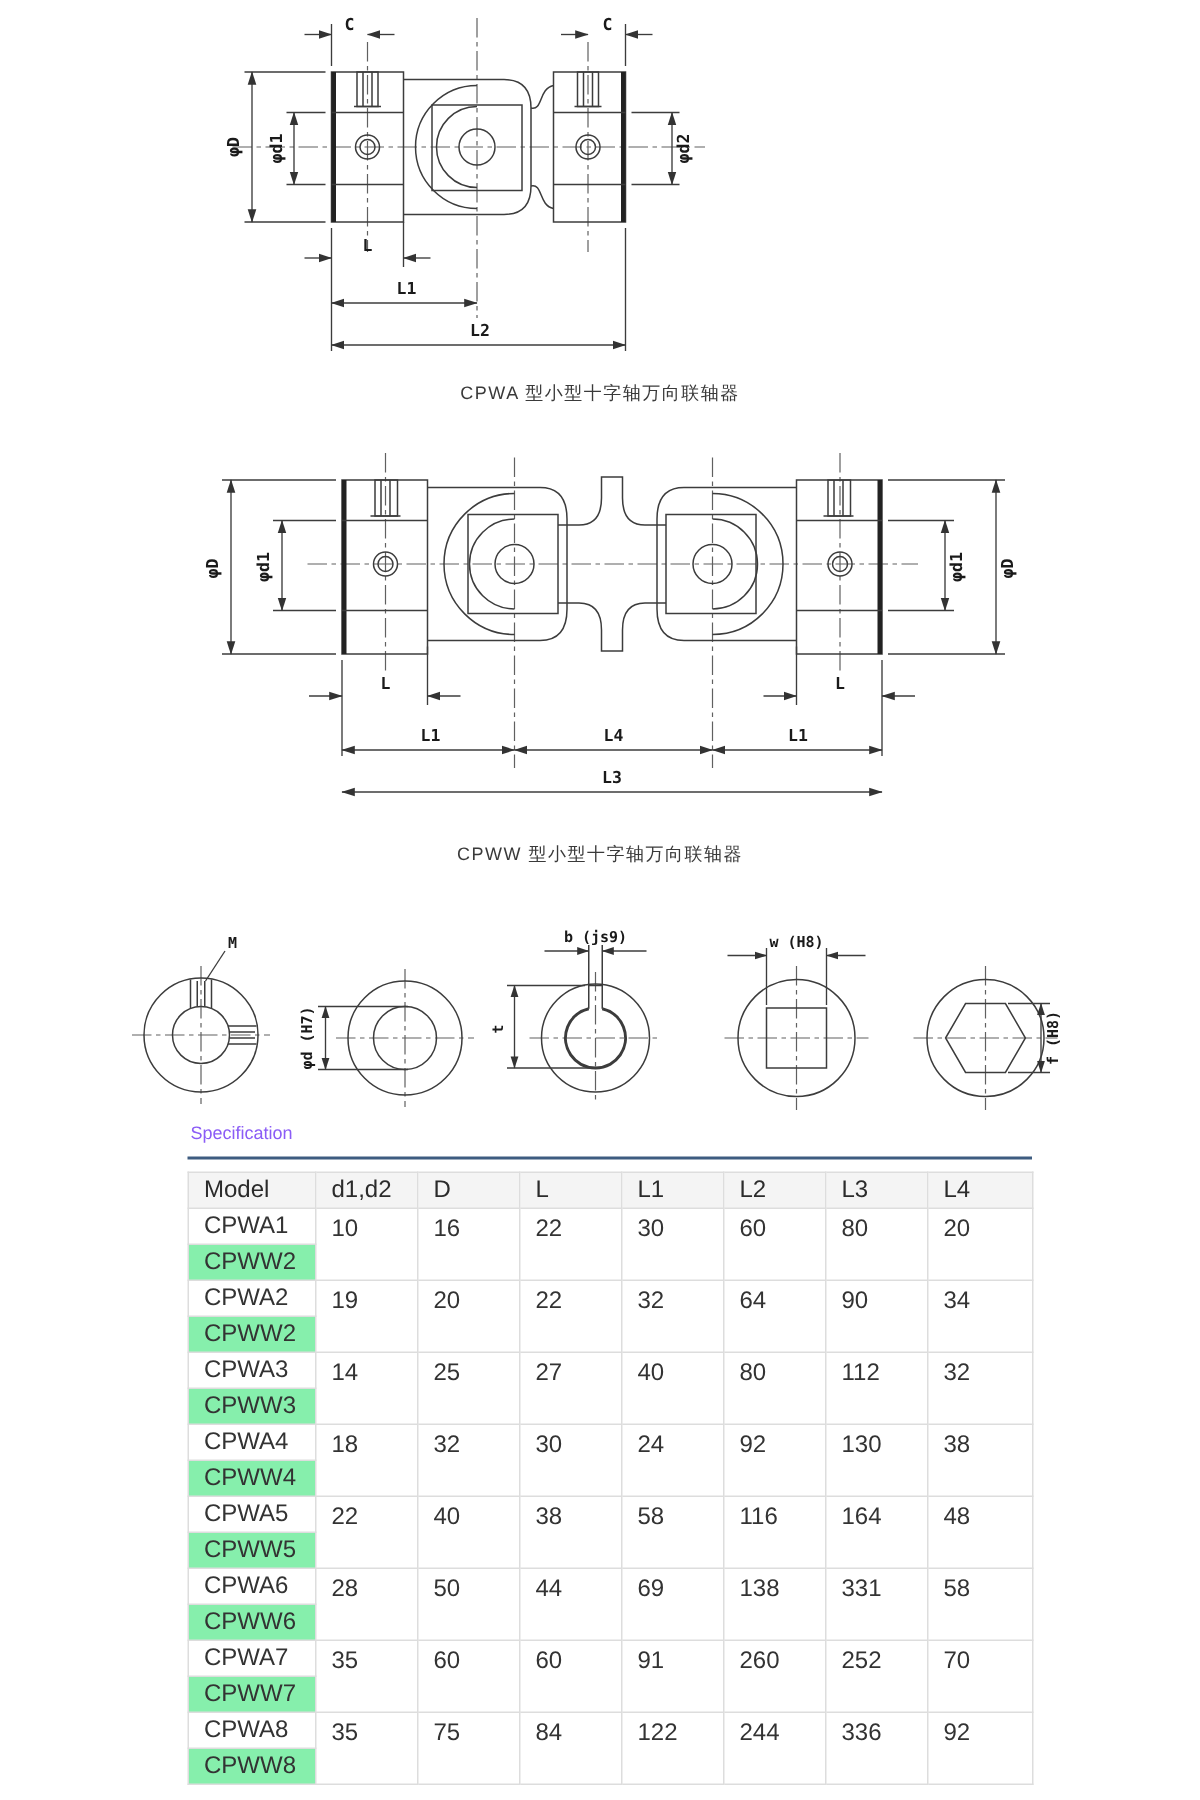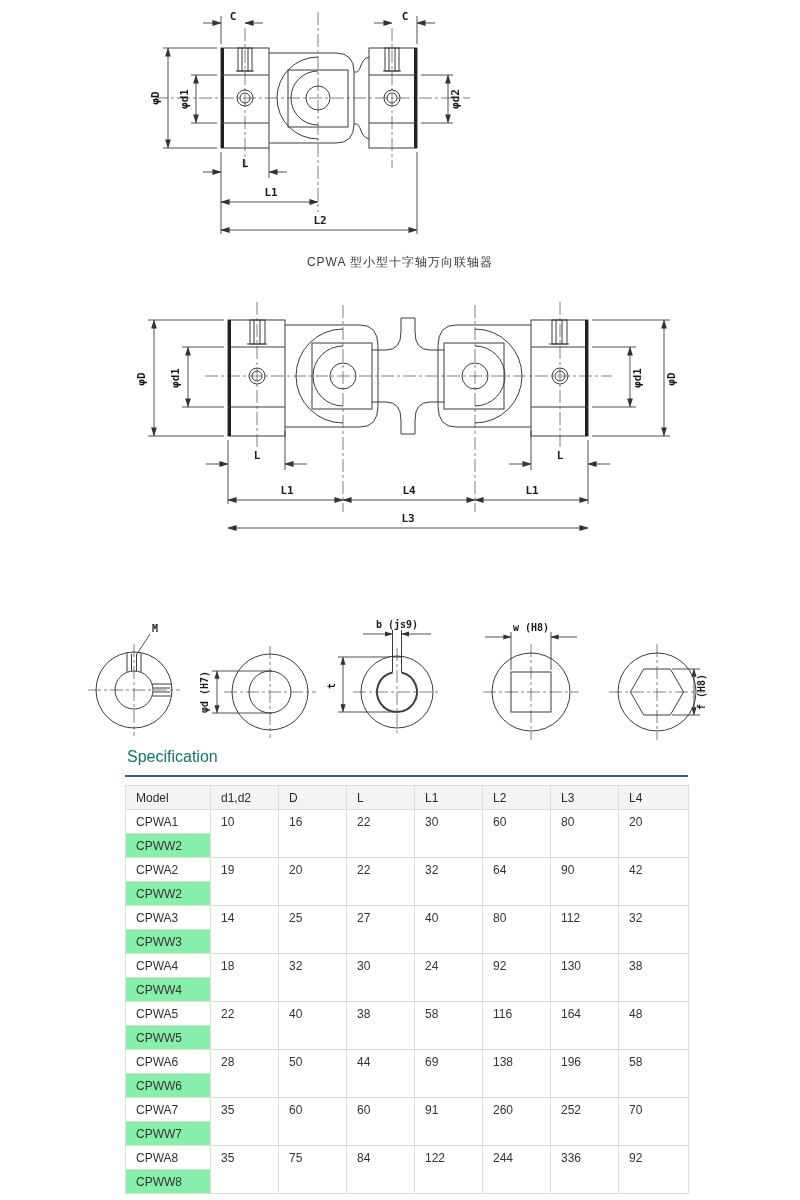--- a/index.html
+++ b/index.html
@@ -10,24 +10,24 @@
              font-size:12px;font-weight:500;letter-spacing:1px;}
   
   .ln{stroke:#3c3c3c;stroke-width:1;fill:none;}
   .thk{stroke:#222;stroke-width:3;fill:none;}
   .cl{stroke:#606060;stroke-width:0.8;fill:none;stroke-dasharray:13 3 3 3;}
   .dim{stroke:#3c3c3c;stroke-width:0.9;fill:none;}
   .dlab{font-family:"DejaVu Sans Mono",monospace;font-weight:bold;font-size:11px;fill:#1a1a1a;}
   .dlab2{font-family:"DejaVu Sans Mono",monospace;font-weight:bold;font-size:10px;fill:#1a1a1a;}
   
   .spec{position:absolute;top:748px;left:125px;width:563px;}
-  .spec h2{margin:0;padding:0 0 9px 2px;font-size:16px;font-weight:500;color:#0f766e;
+  .spec h2{margin:0;padding:0 0 9px 2px;font-size:12px;font-weight:500;color:#8b5cf6;
            border-bottom:2px solid #3e5c80;}
   table.spec-table{margin-top:8px;width:563px;border-collapse:collapse;table-layout:fixed;
-                   font-size:12px;color:#333;}
+                   font-size:16px;color:#333;}
   .spec-table th,.spec-table td{border:1px solid #ddd;padding:2px 10px;text-align:left;
                    height:24px;box-sizing:border-box;overflow:hidden;white-space:nowrap;}
   .spec-table th{background:#f4f4f4;font-weight:normal;color:#2b2b2b;}
   .spec-table td[rowspan]{vertical-align:top;padding-top:5px;background:#fff;}
   .spec-table td.mw{background:#86efac;}
 </style>
 </head>
 <body>
 
 <div class="page">
@@ -221,20 +221,21 @@
       <line class="dim" x1="475" y1="500" x2="588" y2="500" marker-start="url(#ar2)" marker-end="url(#ar2)"></line>
       <text class="dlab" x="532" y="494" text-anchor="middle">L1</text>
     </g>
 
     <g>
       <line class="dim" x1="228" y1="528" x2="588" y2="528" marker-start="url(#ar2)" marker-end="url(#ar2)"></line>
       <text class="dlab" x="408" y="522" text-anchor="middle">L3</text>
     </g>
   </svg>
 
+  <div class="fig-title" style="top:561px">CPWW 型小型十字轴万向联轴器</div>
 
   <svg class="fig-svg" style="top:600px" width="800" height="150" viewBox="0 600 800 150">
     <defs>
       <marker id="ar3" viewBox="0 0 10 10" refX="9.5" refY="5" markerWidth="9" markerHeight="9" orient="auto-start-reverse">
         <path d="M0,1.8 L10,5 L0,8.2 Z" fill="#333"></path>
       </marker>
     </defs>
 
     <g>
       <path class="cl" d="M134,644 V736 M88,690 H180"></path>
@@ -328,21 +329,21 @@
           <td class="mw">CPWW2</td>
         </tr>
         <tr>
           <td>CPWA2</td>
           <td rowspan="2">19</td>
           <td rowspan="2">20</td>
           <td rowspan="2">22</td>
           <td rowspan="2">32</td>
           <td rowspan="2">64</td>
           <td rowspan="2">90</td>
-          <td rowspan="2">42</td>
+          <td rowspan="2">34</td>
         </tr>
         <tr>
           <td class="mw">CPWW2</td>
         </tr>
         <tr>
           <td>CPWA3</td>
           <td rowspan="2">14</td>
           <td rowspan="2">25</td>
           <td rowspan="2">27</td>
           <td rowspan="2">40</td>
@@ -379,21 +380,21 @@
         <tr>
           <td class="mw">CPWW5</td>
         </tr>
         <tr>
           <td>CPWA6</td>
           <td rowspan="2">28</td>
           <td rowspan="2">50</td>
           <td rowspan="2">44</td>
           <td rowspan="2">69</td>
           <td rowspan="2">138</td>
-          <td rowspan="2">196</td>
+          <td rowspan="2">331</td>
           <td rowspan="2">58</td>
         </tr>
         <tr>
           <td class="mw">CPWW6</td>
         </tr>
         <tr>
           <td>CPWA7</td>
           <td rowspan="2">35</td>
           <td rowspan="2">60</td>
           <td rowspan="2">60</td>

